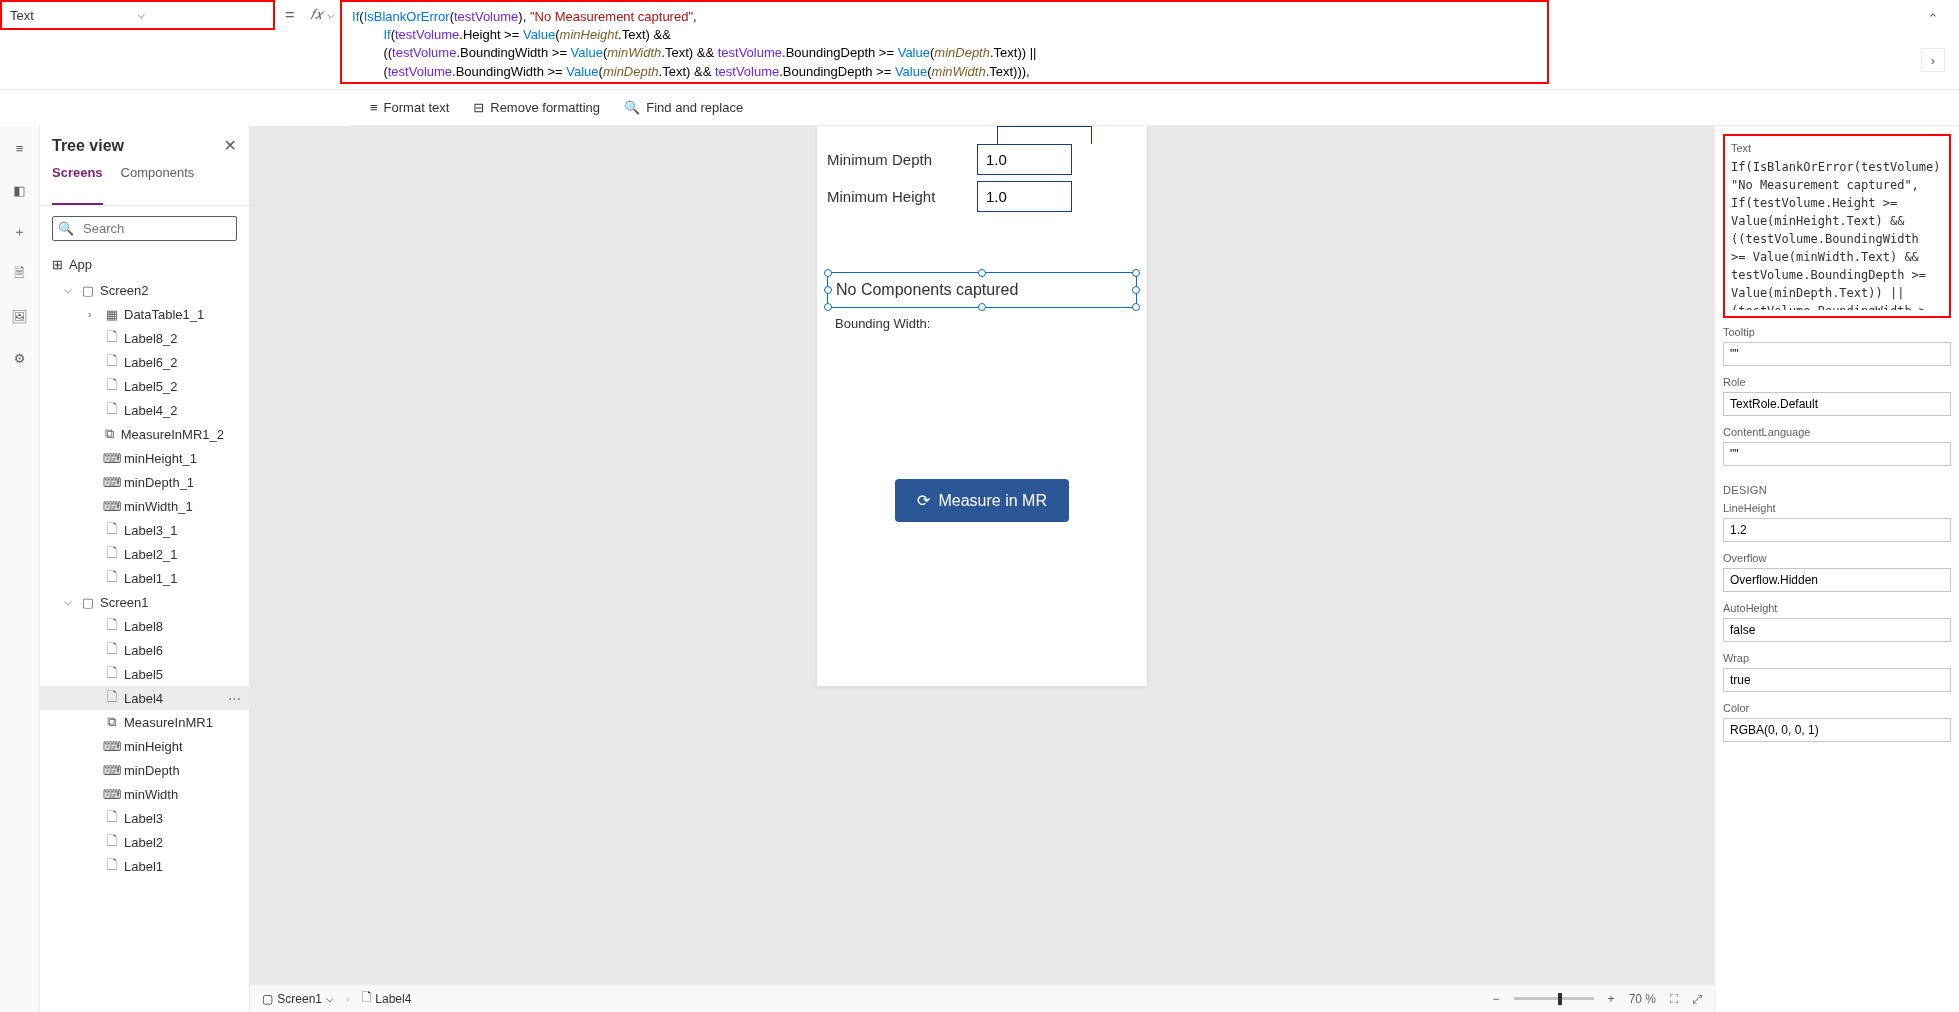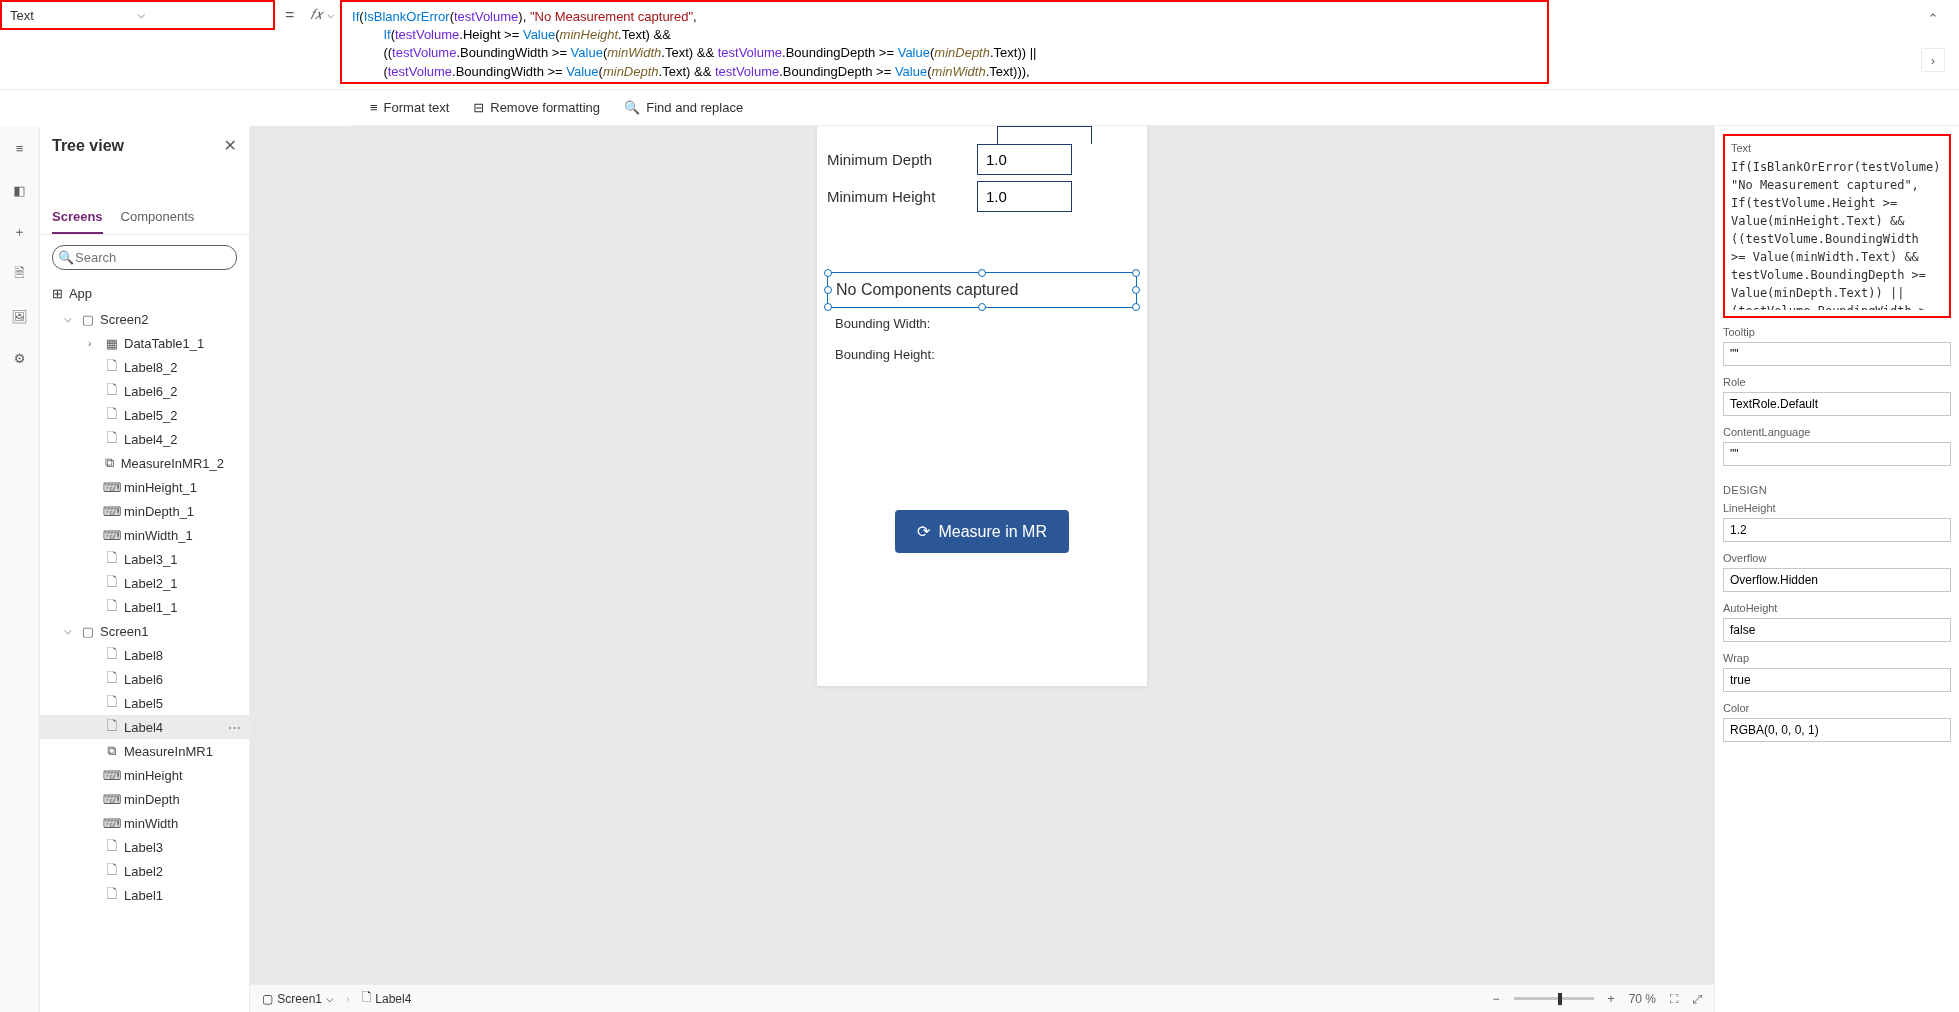--- a/index.html
+++ b/index.html
@@ -35,24 +35,24 @@
     
     .left-rail { width: 40px; background: #faf9f8; border-right: 1px solid #edebe9; display: flex; flex-direction: column; align-items: center; padding-top: 10px; gap: 18px; }
     .rail-item { width: 24px; height: 24px; display: flex; align-items: center; justify-content: center; color: #605e5c; cursor: pointer; }
     
     
     .tree-panel { width: 210px; border-right: 1px solid #edebe9; display: flex; flex-direction: column; background: #fff; }
     .tree-header { display: flex; align-items: center; justify-content: space-between; padding: 10px 12px 4px; }
     .tree-title { font-size: 16px; font-weight: 600; }
     .tree-close { cursor: pointer; color: #605e5c; font-size: 16px; }
     .tree-tabs { display: flex; padding: 0 12px; gap: 18px; border-bottom: 1px solid #edebe9; }
-    .tree-tab { padding: 6px 0 8px; font-size: 13px; cursor: pointer; color: #605e5c; border-bottom: 2px solid transparent; margin-top: 44px; }
+    .tree-tab { padding: 6px 0 23px; font-size: 13px; cursor: pointer; color: #605e5c; border-bottom: 2px solid transparent; }
     .tree-tab.active { color: #742774; border-bottom-color: #742774; font-weight: 600; }
     .tree-search { margin: 10px 12px; position: relative; }
-    .tree-search input { width: 100%; padding: 4px 8px 4px 22px; border: 1px solid #605e5c; font-size: 13px; border-radius: 12px; }
+    .tree-search input { width: 100%; padding: 4px 8px 4px 30px; border: 1px solid #605e5c; font-size: 13px; border-radius: 2px; }
     .tree-search .search-icon { position: absolute; left: 6px; top: 5px; color: #605e5c; }
     .tree-app { display: flex; align-items: center; padding: 6px 12px; gap: 6px; cursor: pointer; }
     .tree-list { flex: 1; overflow-y: auto; font-size: 13px; }
     .tree-node { display: flex; align-items: center; padding: 4px 8px; gap: 4px; cursor: pointer; }
     .tree-node.selected { background: #edebe9; }
     .tree-indent-1 { padding-left: 24px; }
     .tree-indent-2 { padding-left: 48px; }
     .tree-chevron { width: 12px; display: inline-block; font-size: 10px; color: #605e5c; }
     .tree-icon { width: 16px; height: 16px; display: inline-flex; align-items: center; justify-content: center; color: #605e5c; }
     .tree-more { margin-left: auto; color: #605e5c; opacity: 0; }
@@ -329,21 +329,20 @@
             <div class="sel-handle h-tl"></div>
             <div class="sel-handle h-tc"></div>
             <div class="sel-handle h-tr"></div>
             <div class="sel-handle h-ml"></div>
             <div class="sel-handle h-mr"></div>
             <div class="sel-handle h-bl"></div>
             <div class="sel-handle h-bc"></div>
             <div class="sel-handle h-br"></div>
           </div>
           <div class="static-text">Bounding Width:</div>
-          <div class="static-text">Bounding Height:</div>
           <button class="measure-button">
             <span>⟳</span>
             <span>Measure in MR</span>
           </button>
         </div>
       </div>
 
       <div class="canvas-footer">
         <div class="bc-item">
           <span>▢</span>

